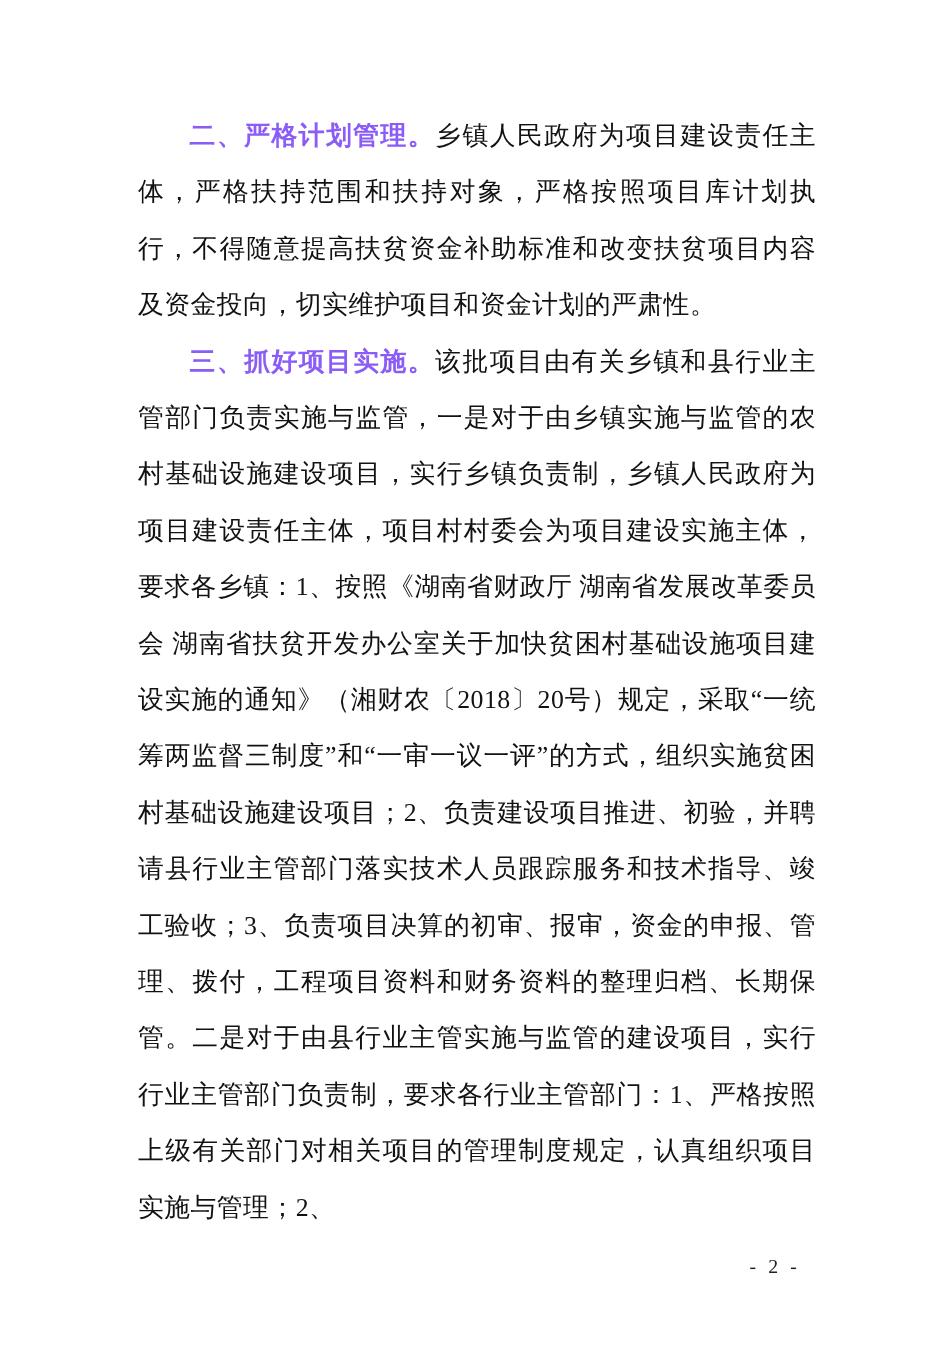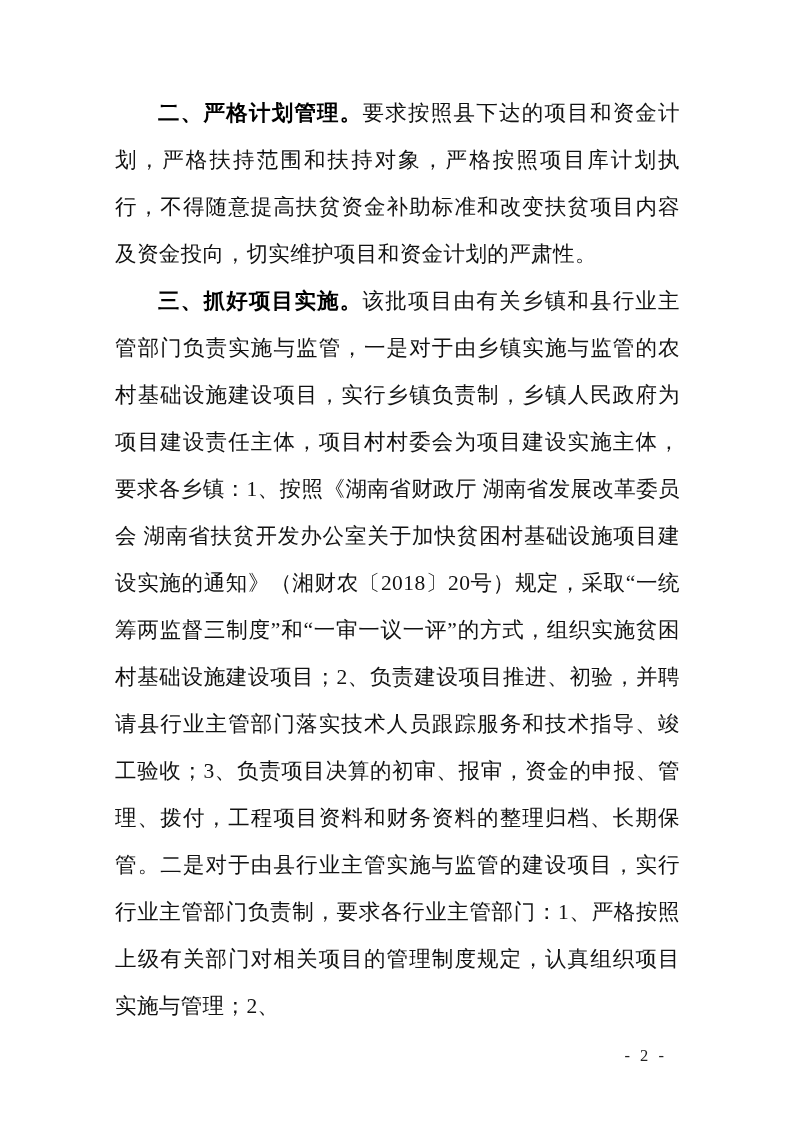--- a/index.html
+++ b/index.html
@@ -28,38 +28,38 @@
       line-height: 47px;
       color: #121212;
       text-align: justify;
       text-justify: inter-ideograph;
       text-indent: 2em;
       letter-spacing: 0.4px;
       word-break: break-all;
     }
     .para-heading {
       font-weight: bold;
-      color: #000000;
+      color: #8b5cf6;
     }
     .footer {
       position: absolute;
       right: 126px;
       bottom: 56px;
       font-size: 16.5px;
       color: #222222;
       letter-spacing: 3px;
       font-family: "Liberation Serif", "DejaVu Serif", serif;
     }
   </style>
 </head>
 <body>
 
 <div class="page">
   <div class="content">
 
-    <p class="para"><strong class="para-heading">二、严格计划管理。</strong><span>要求按照县下达的项目和资金计划，严格扶持范围和扶持对象，严格按照项目库计划执行，不得随意提高扶贫资金补助标准和改变扶贫项目内容及资金投向，切实维护项目和资金计划的严肃性。</span></p>
+    <p class="para"><strong class="para-heading">二、严格计划管理。</strong><span>乡镇人民政府为项目建设责任主体，严格扶持范围和扶持对象，严格按照项目库计划执行，不得随意提高扶贫资金补助标准和改变扶贫项目内容及资金投向，切实维护项目和资金计划的严肃性。</span></p>
 
     <p class="para"><strong class="para-heading">三、抓好项目实施。</strong><span>该批项目由有关乡镇和县行业主管部门负责实施与监管，一是对于由乡镇实施与监管的农村基础设施建设项目，实行乡镇负责制，乡镇人民政府为项目建设责任主体，项目村村委会为项目建设实施主体，要求各乡镇：1、按照《湖南省财政厅 湖南省发展改革委员会 湖南省扶贫开发办公室关于加快贫困村基础设施项目建设实施的通知》（湘财农〔2018〕20号）规定，采取“一统筹两监督三制度”和“一审一议一评”的方式，组织实施贫困村基础设施建设项目；2、负责建设项目推进、初验，并聘请县行业主管部门落实技术人员跟踪服务和技术指导、竣工验收；3、负责项目决算的初审、报审，资金的申报、管理、拨付，工程项目资料和财务资料的整理归档、长期保管。二是对于由县行业主管实施与监管的建设项目，实行行业主管部门负责制，要求各行业主管部门：1、严格按照上级有关部门对相关项目的管理制度规定，认真组织项目实施与管理；2、</span></p>
 
   </div>
 
   <div class="footer">- 2 -</div>
 </div>
 
 </body></html>

